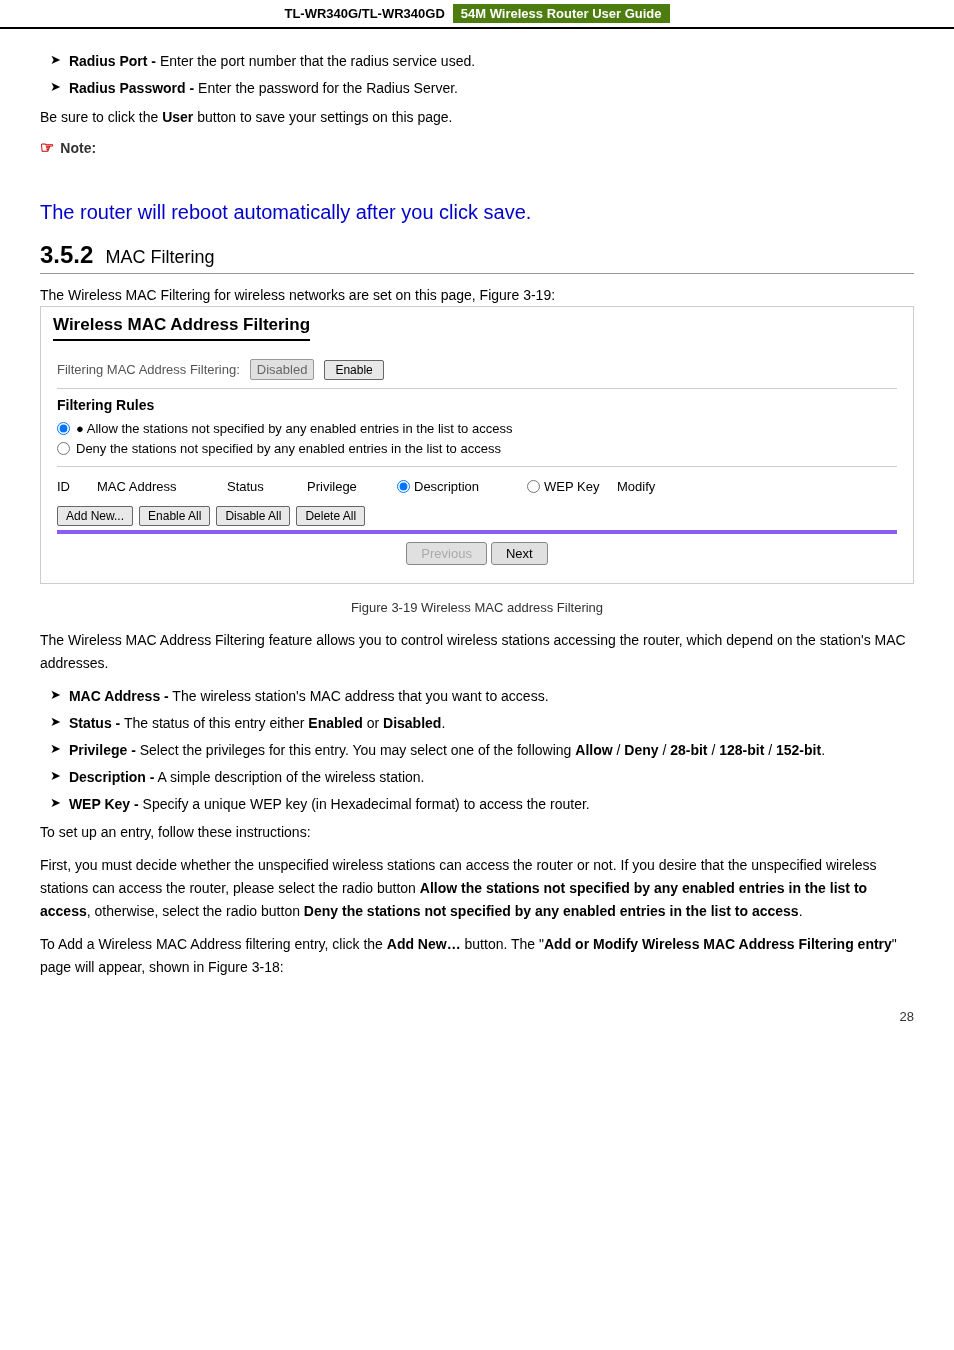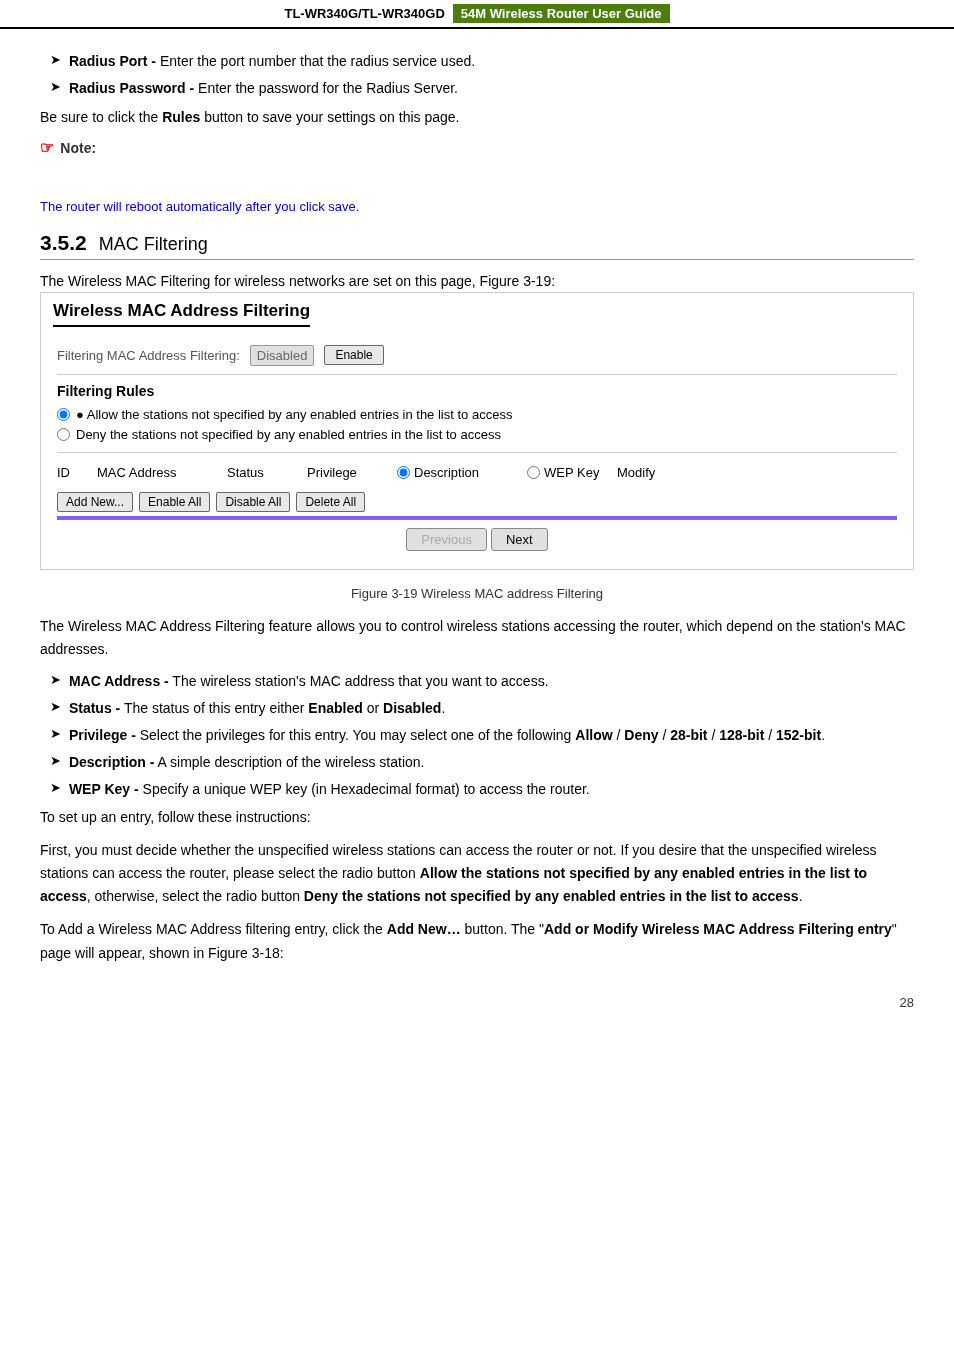--- a/index.html
+++ b/index.html
@@ -75,38 +75,38 @@
       font-weight: bold;
       margin-bottom: 4px;
     }
     .note-icon {
       color: #cc0000;
       margin-right: 6px;
       font-size: 16px;
     }
     .note-text {
       color: #0000cc;
-      font-size: 13px;
+      font-size: 20px;
       line-height: 1.5;
       margin-top: 40px;
     }
 
     
     .section-heading {
       font-size: 18px;
       font-weight: bold;
       border-bottom: 1px solid #999;
       padding-bottom: 4px;
       margin: 14px 0 10px 0;
       display: flex;
       align-items: baseline;
       gap: 12px;
     }
     .section-num {
-      font-size: 21px;
+      font-size: 24px;
       font-weight: bold;
     }
     .section-title {
       font-size: 18px;
       font-weight: normal;
       text-align: right;
     }
 
     .intro-text {
       font-size: 14px;
@@ -291,21 +291,21 @@
     </span>
   </div>
   <div class="bullet-item">
     <span class="bullet-arrow">➤</span>
     <span class="bullet-text">
       <span class="bold">Radius Password -</span><span> Enter the password for the Radius Server.</span>
     </span>
   </div>
 
   <p class="save-note">
-    Be sure to click the <span class="bold">Rules</span> button to save your settings on this page.
+    Be sure to click the <span class="bold">User</span> button to save your settings on this page.
   </p>
 
   <div class="note-section">
     <div class="note-label">
       <span class="note-icon">☞</span>
       <span>Note:</span>
     </div>
     <div class="note-text">The router will reboot automatically after you click save.</div>
   </div>
 

